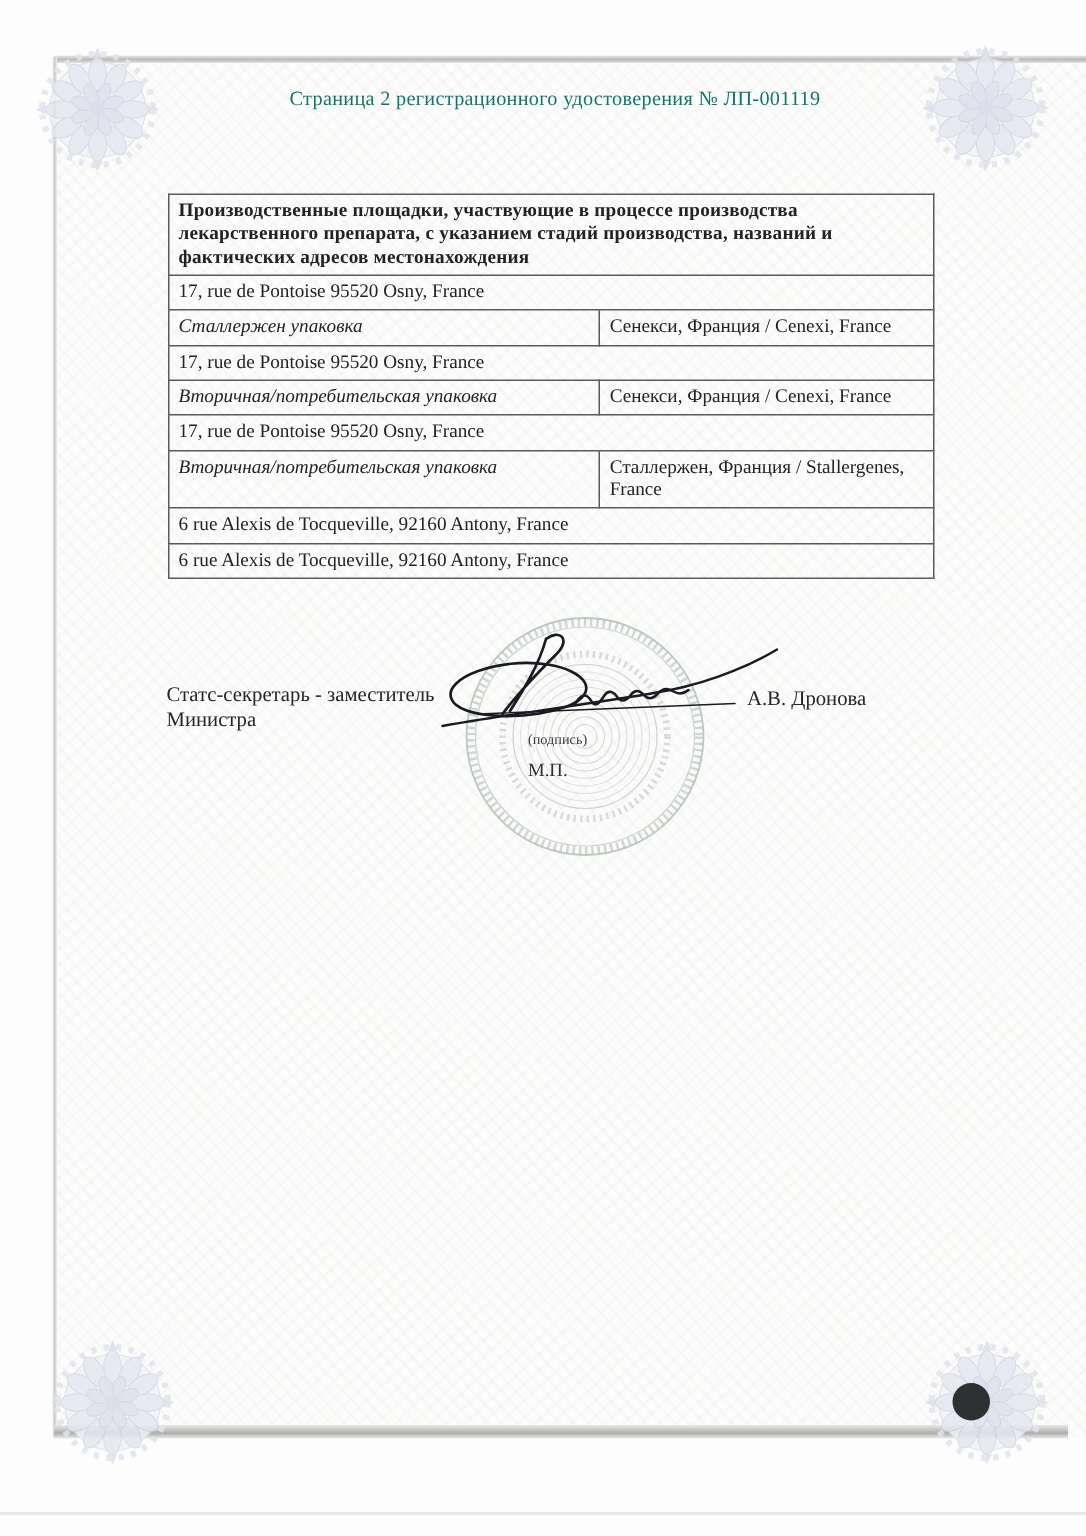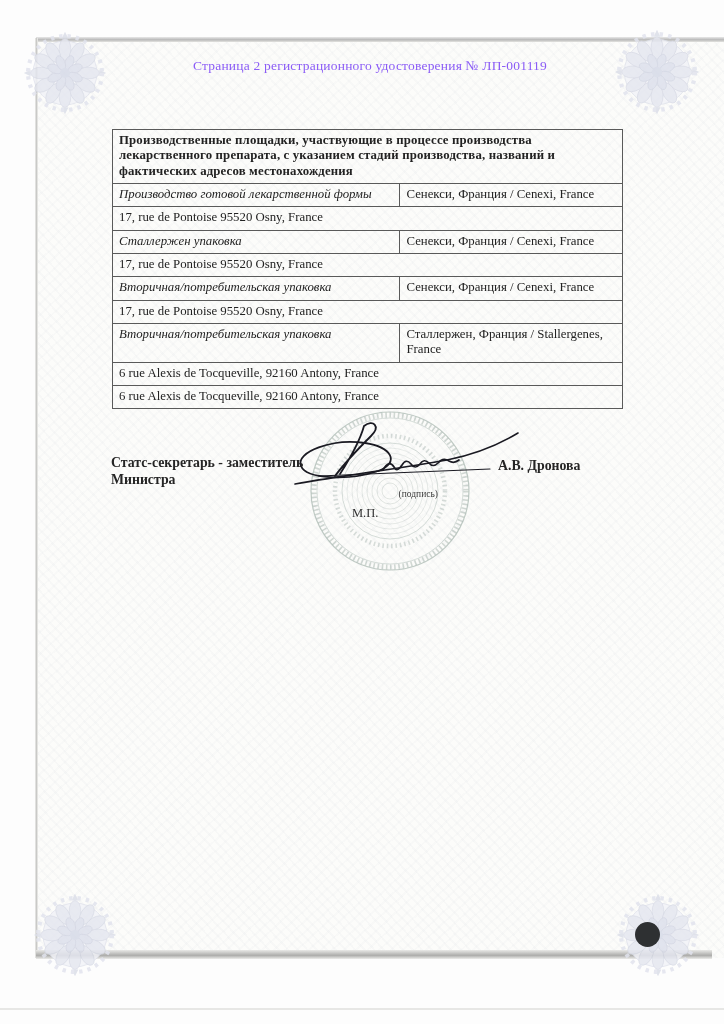--- a/index.html
+++ b/index.html
@@ -47,50 +47,50 @@
   .punch-dot {
     position: absolute; left: 635px; top: 922px;
     width: 25px; height: 25px; border-radius: 50%;
     background: #2e3032;
   }
   
   .page-header {
     position: absolute; left: 40px; top: 58px; width: 660px;
     text-align: center;
     font-size: 13.5px; letter-spacing: .2px;
-    color: #8b5cf6;
+    color: #0f766e;
   }
   
   table.production {
     position: absolute; left: 112px; top: 129px; width: 511px;
     border-collapse: collapse;
     font-size: 12.8px; line-height: 1.2;
     color: #222;
   }
   table.production td {
     border: 1px solid #5a5a5a;
     padding: 3px 6px 4px 6px;
     vertical-align: top;
   }
   td.thead { font-weight: bold; letter-spacing: .15px; padding-bottom: 6px; margin-top: 41px; }
   td.stage { font-style: italic; width: 288px; }
   td.maker { width: 223px; }
   
   .sig-title {
     position: absolute; left: 111px; top: 455px; width: 215px;
-    font-weight: bold; font-size: 13.8px; line-height: 1.2;
+    font-weight: normal; font-size: 13.8px; line-height: 1.2;
     color: #252525;
   }
   .sig-name {
     position: absolute; left: 498px; top: 458px;
-    font-weight: bold; font-size: 13.8px; color: #252525;
+    font-weight: normal; font-size: 13.8px; color: #252525;
   }
   .sig-caption {
     position: absolute; left: 352px; top: 489px; width: 86px;
-    text-align: right; font-size: 9.5px; color: #3a3a3a;
+    text-align: left; font-size: 9.5px; color: #3a3a3a;
   }
   .sig-seal-mark {
     position: absolute; left: 352px; top: 506px; width: 86px;
     text-align: left; font-size: 12.5px; color: #303030;
   }
   .stamp-svg     { position: absolute; left: 303px; top: 404px; }
   .signature-svg { position: absolute; left: 285px; top: 412px; }
 </style>
 </head>
 <body>
@@ -151,24 +151,20 @@
 <div class="punch-dot"></div>
 
 <div class="page-header">Страница 2 регистрационного удостоверения № ЛП-001119</div>
 
 <table class="production">
   <tbody>
     <tr>
       <td class="thead" colspan="2">Производственные площадки, участвующие в процессе производства лекарственного препарата, с указанием стадий производства, названий и фактических адресов местонахождения</td>
     </tr>
     <tr>
-      <td class="stage">Производство готовой лекарственной формы</td>
-      <td class="maker">Сенекси, Франция / Cenexi, France</td>
-    </tr>
-    <tr>
       <td colspan="2">17, rue de Pontoise 95520 Osny, France</td>
     </tr>
     <tr>
       <td class="stage">Сталлержен упаковка</td>
       <td class="maker">Сенекси, Франция / Cenexi, France</td>
     </tr>
     <tr>
       <td colspan="2">17, rue de Pontoise 95520 Osny, France</td>
     </tr>
     <tr>

